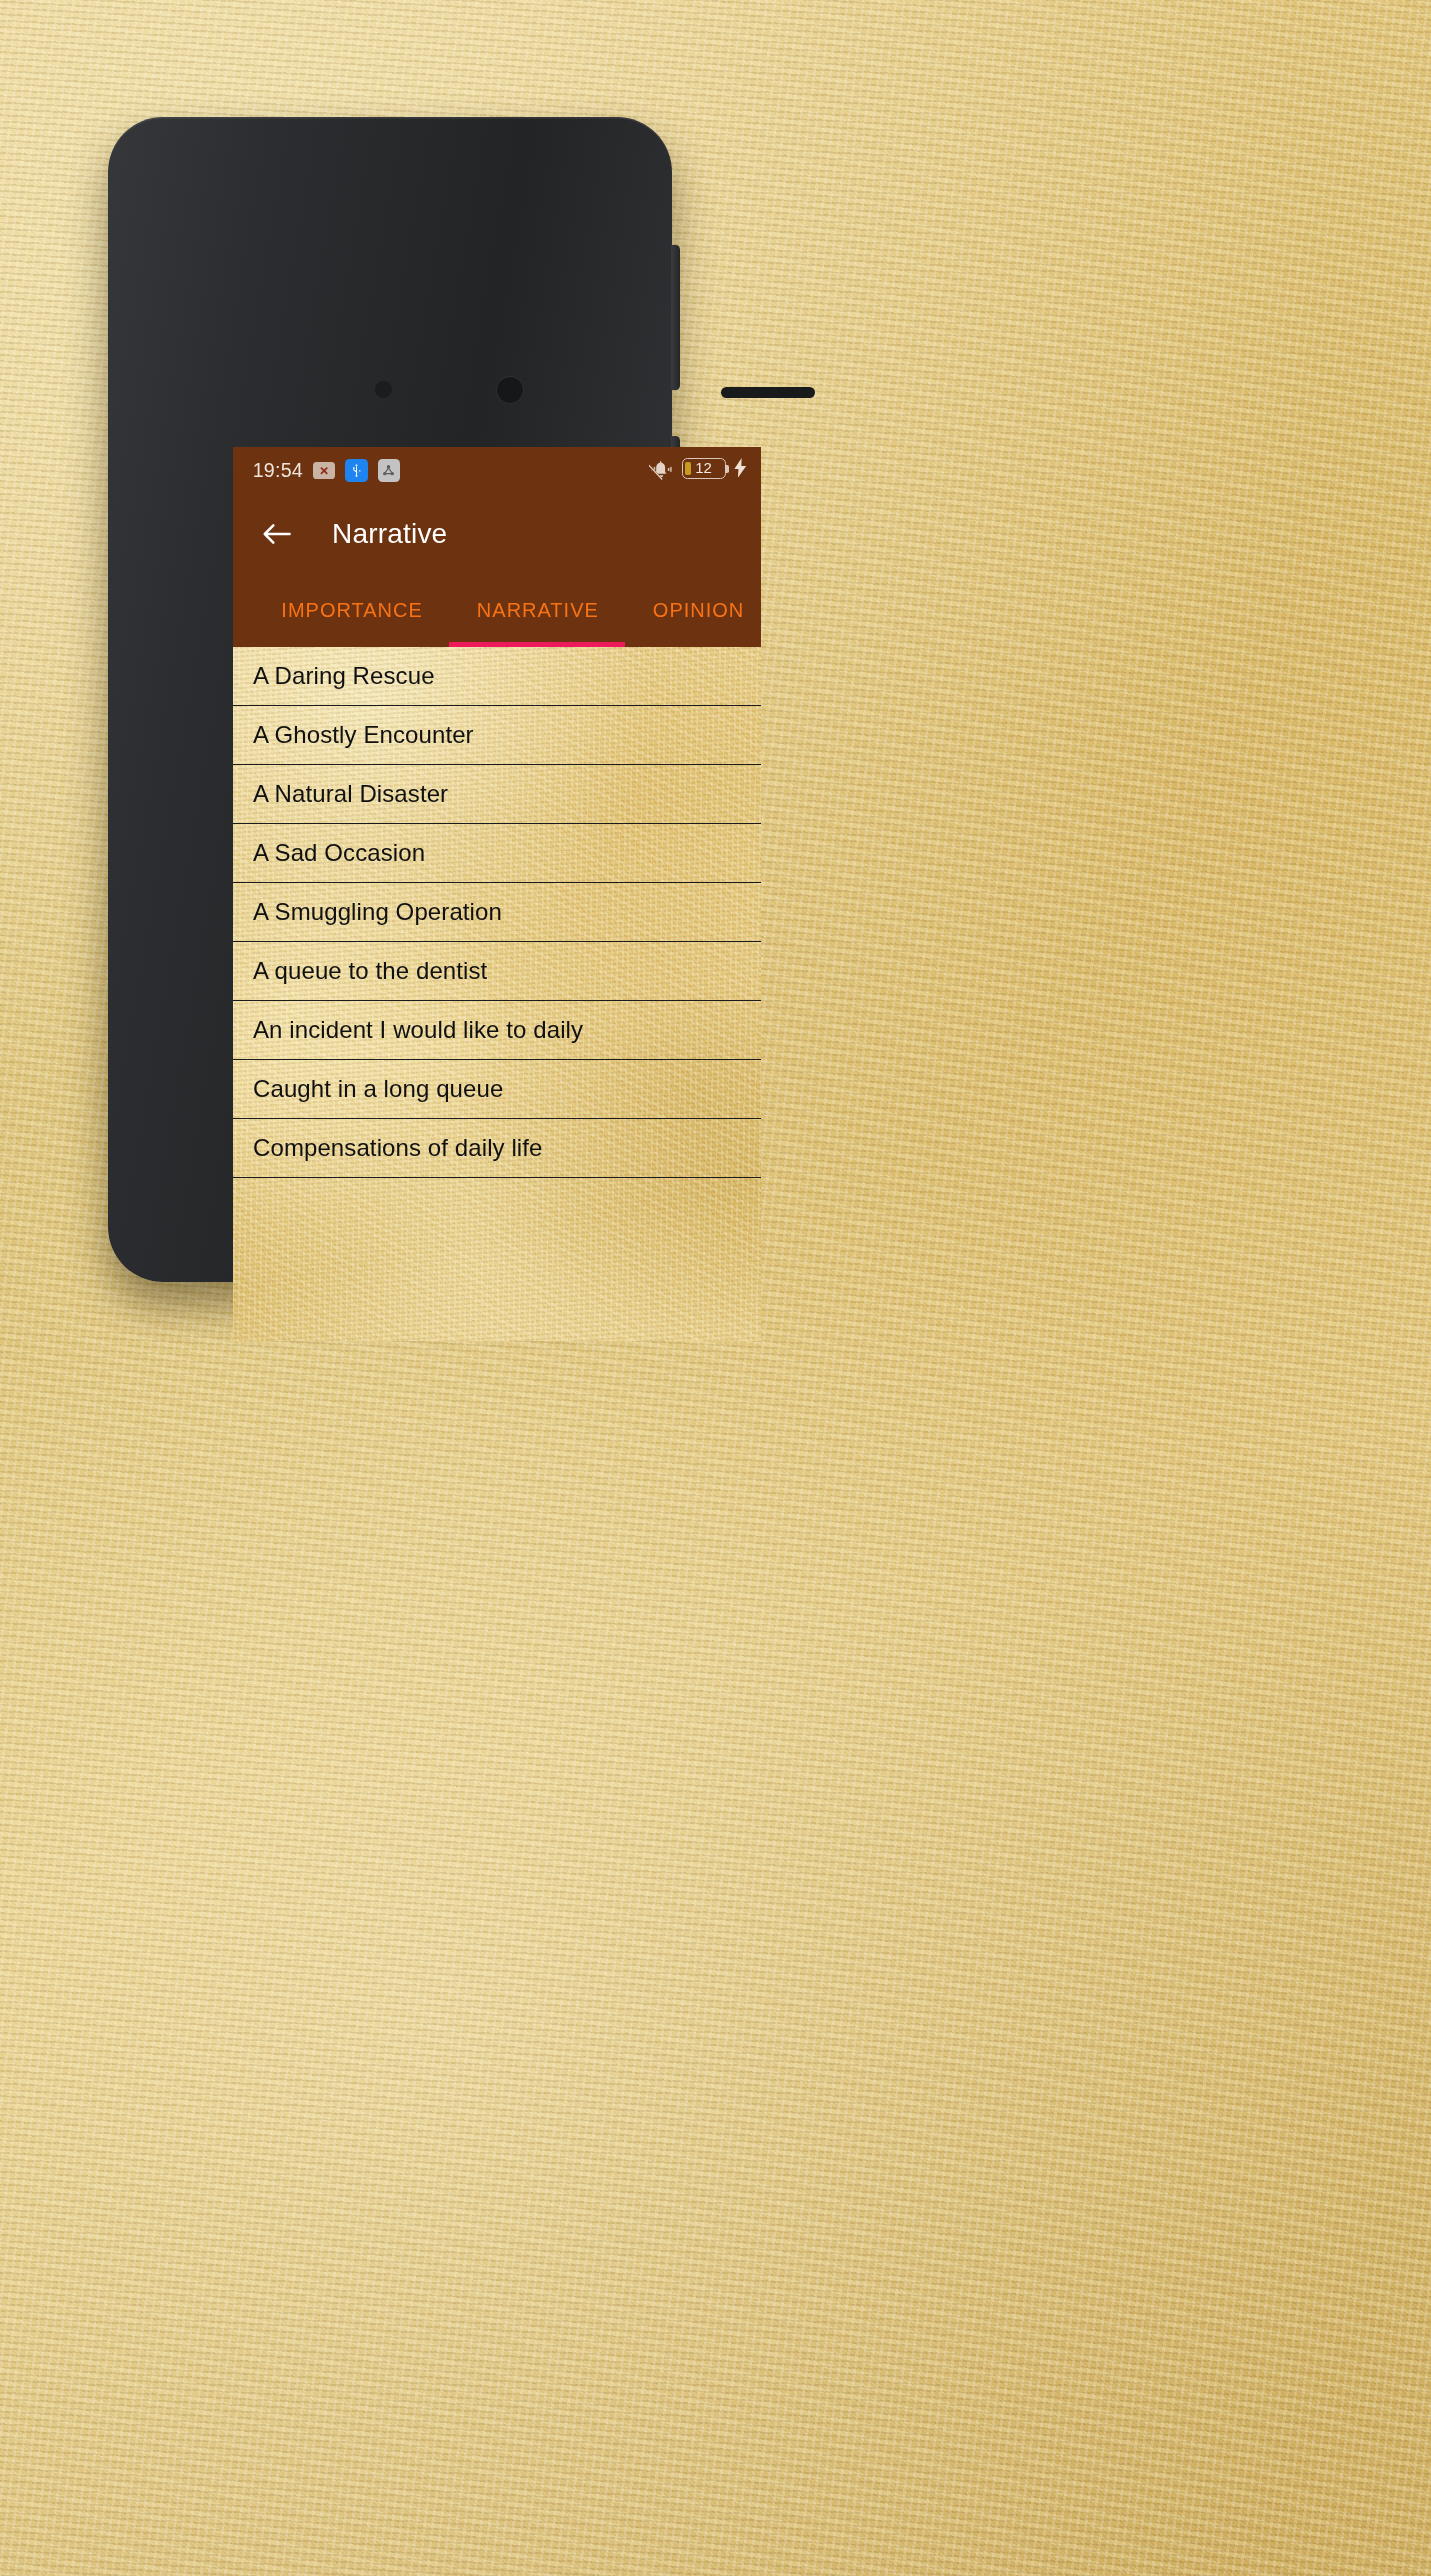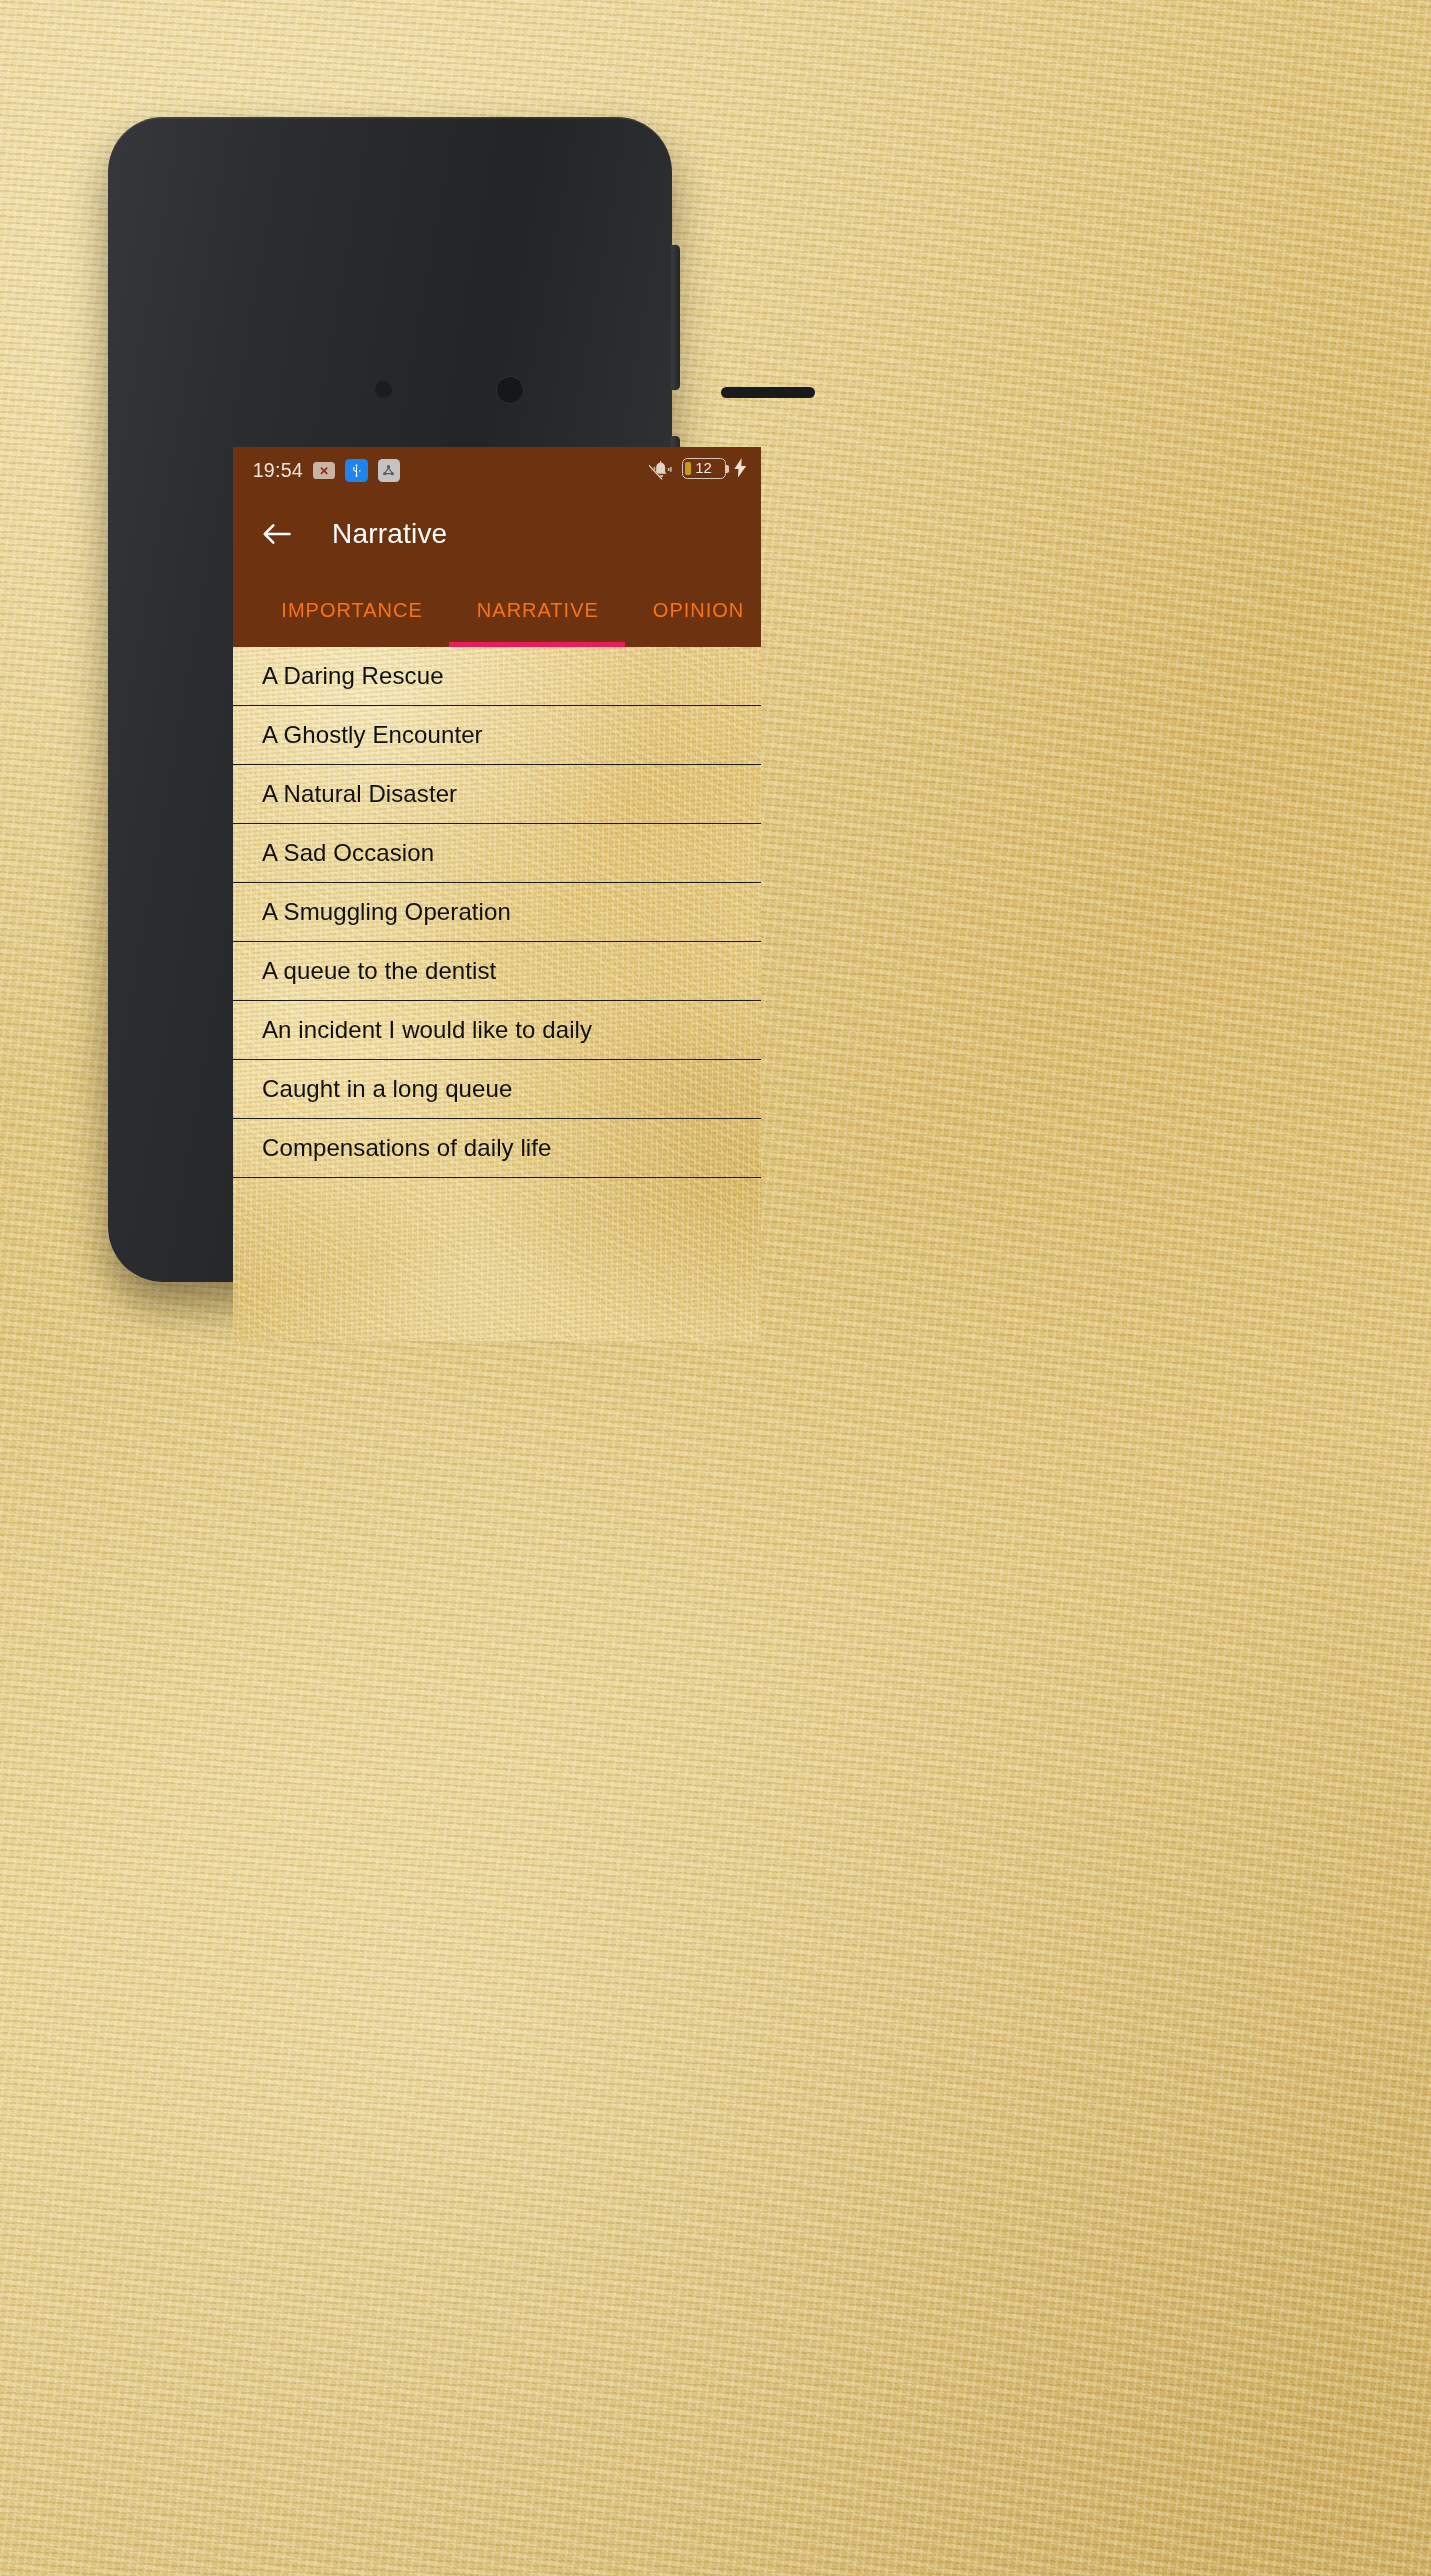--- a/index.html
+++ b/index.html
@@ -167,21 +167,21 @@
   #list::after{
     content:"";position:absolute;inset:0;pointer-events:none;
     background-image:
       repeating-linear-gradient(53deg, rgba(255,255,255,.07) 0 1.8px, rgba(0,0,0,.05) 1.8px 3.6px),
       repeating-linear-gradient(-31deg, rgba(140,105,32,.08) 0 2.7px, rgba(0,0,0,0) 2.7px 6.3px);
     mix-blend-mode:overlay;
   }
   .list-item{
     height:59px;
     display:flex;align-items:center;
-    padding-left:29px;
+    padding-left:20px;
     border-bottom:1.3px solid #1b1b1b;
     position:relative; z-index:1;
   }
   .list-item-label{
     font-size:24px;color:#101010;letter-spacing:0.1px;white-space:nowrap;
   }
 </style>
 </head>
 <body>
 

